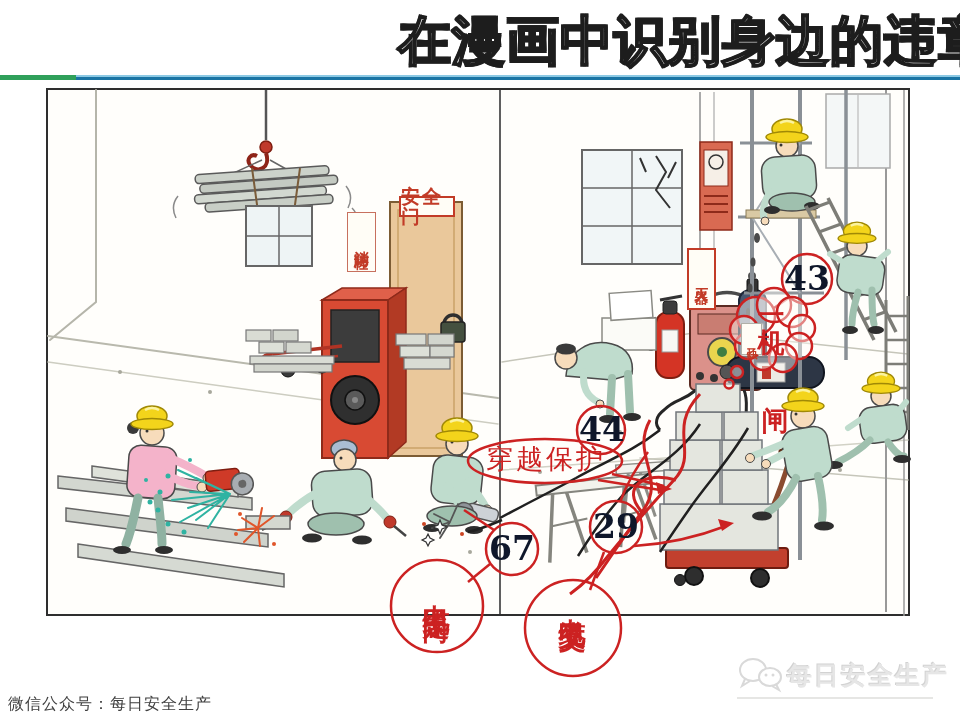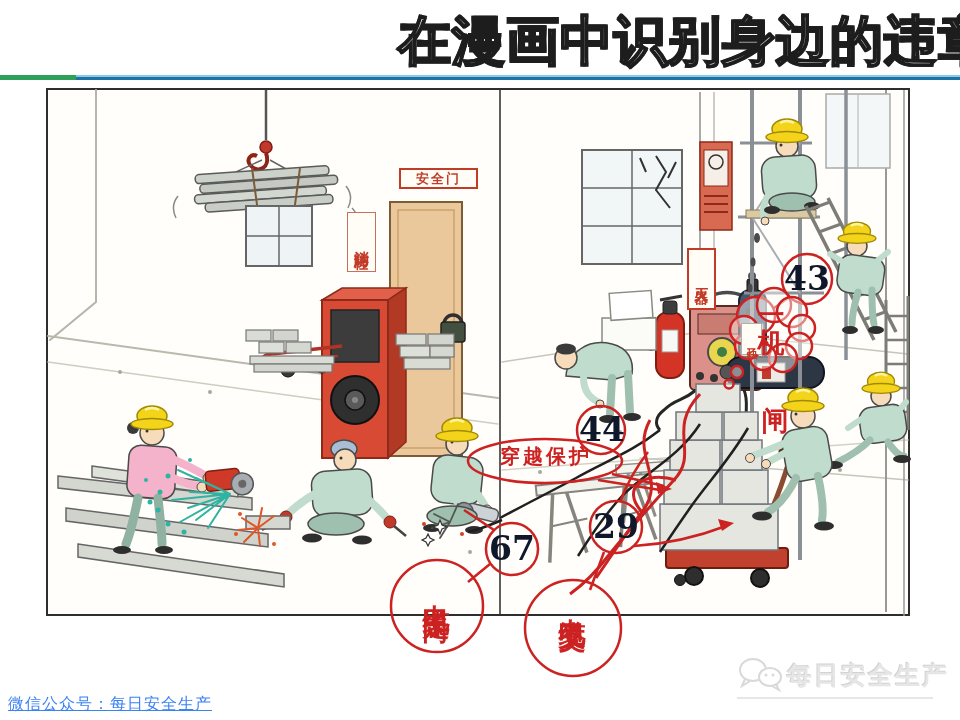--- a/index.html
+++ b/index.html
@@ -16,39 +16,39 @@
              background:linear-gradient(to bottom,#8cc9e4 0%,#8cc9e4 35%,#1b74a4 35%,#1b74a4 100%);}
   
   .frame{position:absolute;left:46px;top:88px;width:864px;height:528px;
          border:2px solid #2e2e2e;background:#fffefb;box-sizing:border-box;z-index:0;}
   .divider{position:absolute;left:499px;top:90px;width:2px;height:524px;background:#5f5f5f;z-index:1;}
   .art{position:absolute;left:0;top:0;width:960px;height:720px;z-index:2;}
   
   .sign{position:absolute;z-index:3;background:#fffdf6;color:#c23b27;font-weight:bold;
         display:flex;align-items:center;justify-content:center;box-sizing:border-box;line-height:1.05;}
   .sign.vert{writing-mode:vertical-rl;text-orientation:upright;}
-  #sign-door{left:399px;top:168px;width:79px;height:21px;border:2px solid #c23b27;font-size:13px;letter-spacing:2px;}
+  #sign-door{left:399px;top:196px;width:56px;height:21px;border:2px solid #c23b27;font-size:19px;letter-spacing:2px;}
   #sign-hydrant{left:347px;top:212px;width:29px;height:60px;border:1px solid #c7705e;font-size:15px;letter-spacing:2px;}
   #sign-ext{left:687px;top:248px;width:29px;height:62px;border:2px solid #c23b27;font-size:14px;letter-spacing:2px;}
   #sign-acet{left:741px;top:323px;width:21px;height:32px;border:1px solid #b0b0a8;font-size:11px;}
   
   .num{position:absolute;z-index:4;width:48px;text-align:center;color:#0f172a;
        font-family:"DejaVu Serif",serif;font-size:33px;font-weight:bold;line-height:1;}
   #num43{left:783px;top:262px;} #num44{left:577px;top:413px;text-align:right;}
   #num45{left:488px;top:532px;} #num46{left:592px;top:510px;}
   .rvert{position:absolute;z-index:4;writing-mode:vertical-rl;text-orientation:upright;
          color:#cc2222;font-weight:bold;line-height:1;}
   #bubble-top{left:757px;top:301px;font-size:27px;letter-spacing:6px;}
   #bubble-bottom{left:761px;top:385px;font-size:27px;}
   #cable-dir{left:422px;top:583px;font-size:27px;letter-spacing:4px;}
   #cable-cross{left:558px;top:597px;font-size:27px;letter-spacing:2px;}
   #protection{position:absolute;z-index:4;left:470px;top:446px;width:152px;text-align:center;
-              color:#cc2222;font-size:20px;font-weight:bold;letter-spacing:3px;line-height:1;}
+              color:#cc2222;font-size:27px;font-weight:normal;letter-spacing:3px;line-height:1;}
   
-  .wechat-note{position:absolute;left:8px;top:694px;font-size:16px;letter-spacing:1px;color:#3b82f6;z-index:4;text-decoration:underline;}
+  .wechat-note{position:absolute;left:8px;top:694px;font-size:16px;letter-spacing:1px;color:#404040;z-index:4;}
   .watermark{position:absolute;left:735px;top:655px;width:220px;height:46px;z-index:4;}
   .watermark-text{position:absolute;left:52px;top:4px;font-size:25px;font-weight:bold;letter-spacing:2px;
                   color:#e6e6e6;text-shadow:-1px -1px 0 #d2d2d2;white-space:nowrap;}
   .watermark-line{position:absolute;left:737px;top:697px;width:196px;height:2px;background:#e6e6e4;z-index:4;}
 </style>
 </head>
 <body>
 
 <div class="page">
 

